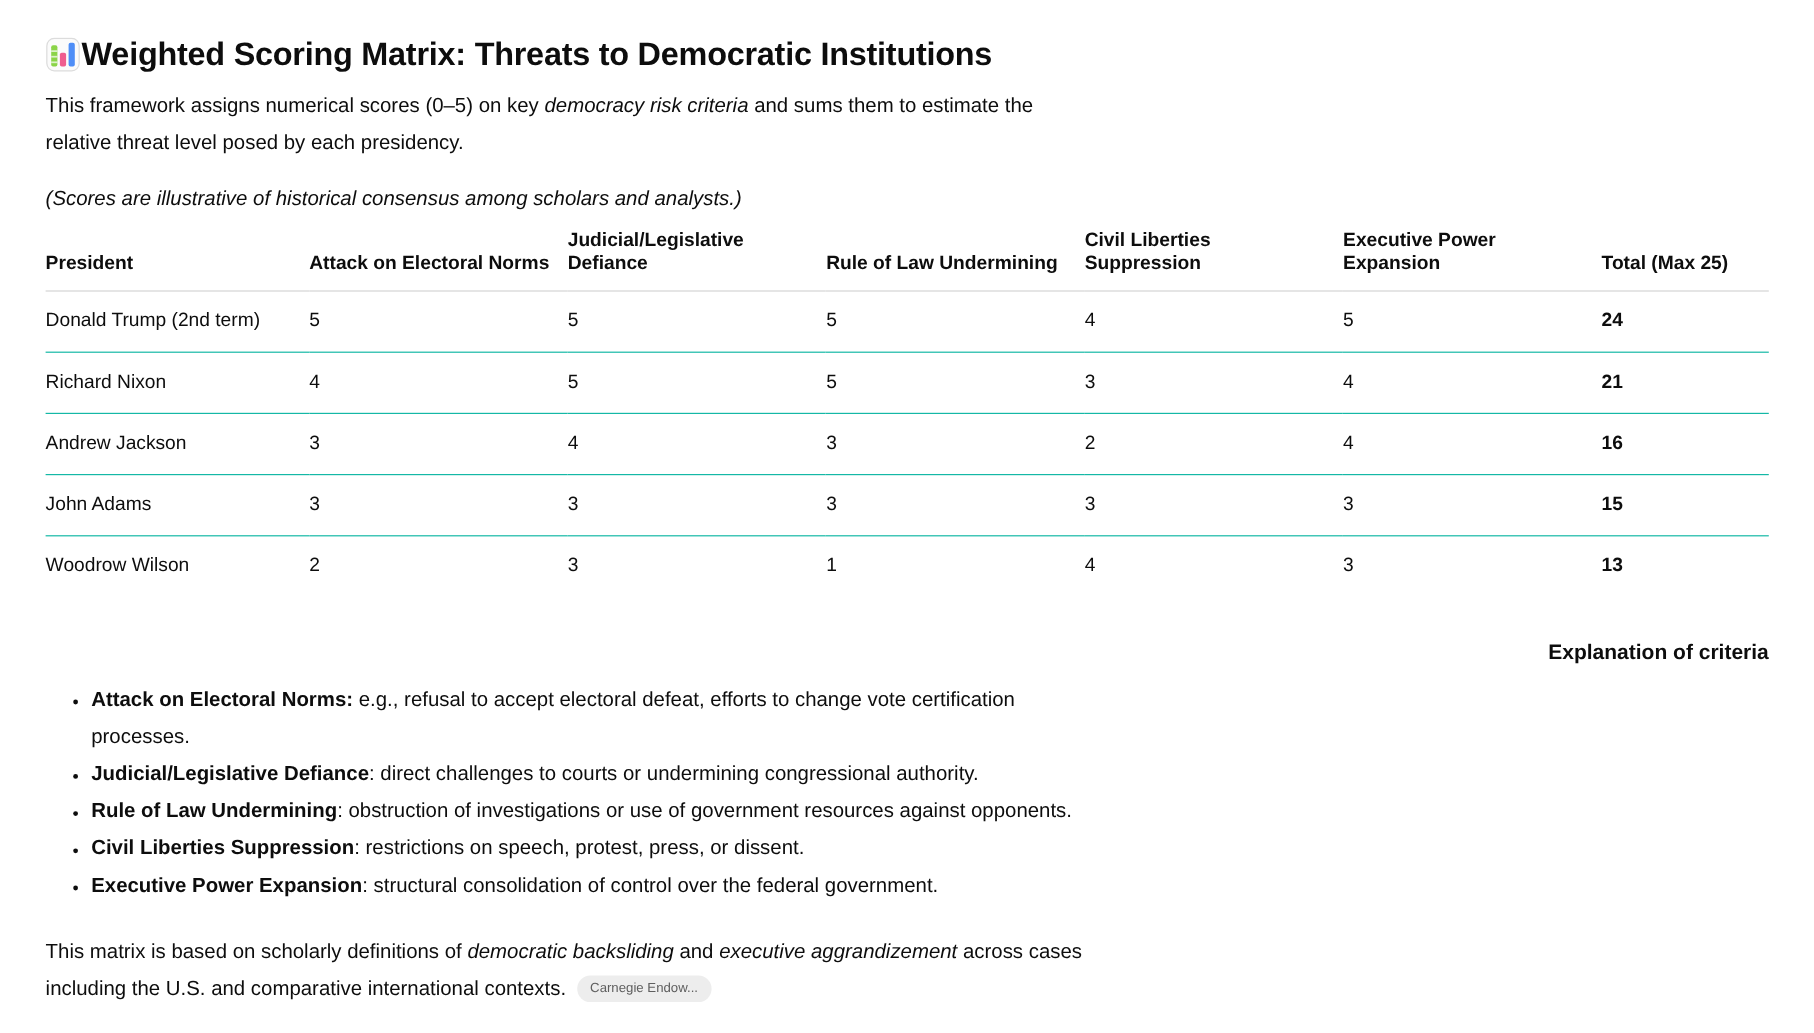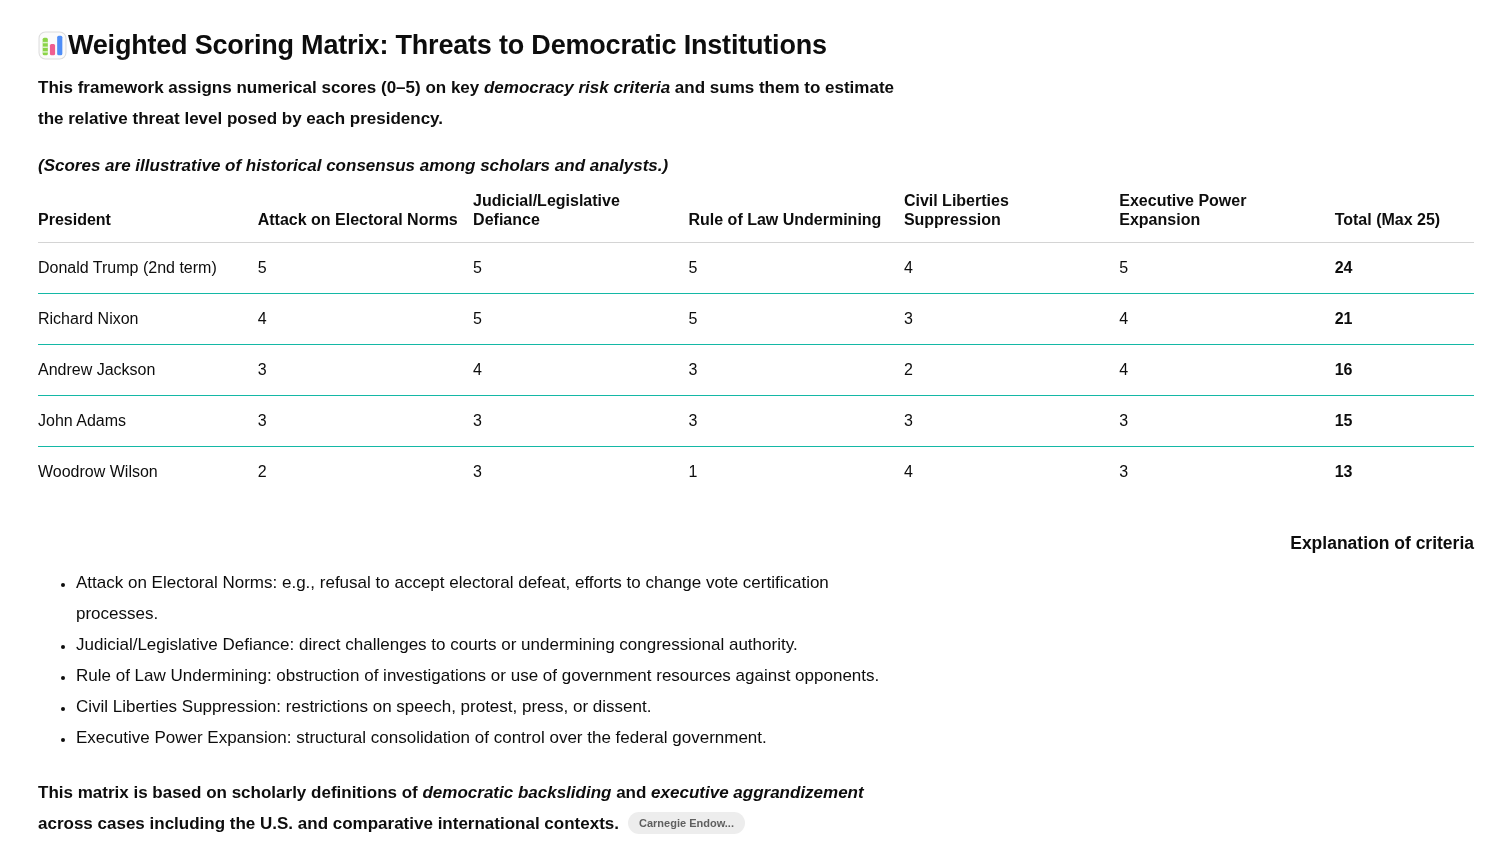--- a/index.html
+++ b/index.html
@@ -26,21 +26,20 @@
     letter-spacing: -0.2px;
   }
   .emoji-icon { display: inline-flex; flex: 0 0 auto; }
 
   
   .prose {
     margin: 0;
     font-size: 17px;
     line-height: 31px;
     max-width: 868px;
-    font-weight: bold;
   }
   .prose em { font-style: italic; }
   .note { margin-top: 16px; }
 
   
   table.matrix {
     width: 100%;
     border-collapse: collapse;
     margin-top: 10px;
     font-size: 16px;
@@ -74,21 +73,21 @@
   ul.criteria {
     margin: 12px 0 0 0;
     padding: 0 0 0 37px;
     max-width: 868px;
     font-size: 17px;
     line-height: 31px;
     list-style: disc outside;
   }
   ul.criteria li { margin: 0; padding-left: 1px; }
   ul.criteria li::marker { font-size: 0.72em; }
-  .term { font-weight: 400; }
+  .term { font-weight: 700; }
 
   
   .footer-para { margin-top: 24px; }
   .chip {
     display: inline-block;
     background: #ededed;
     color: #5f5f5f;
     font-size: 11px;
     line-height: 12px;
     padding: 5px 11px;

